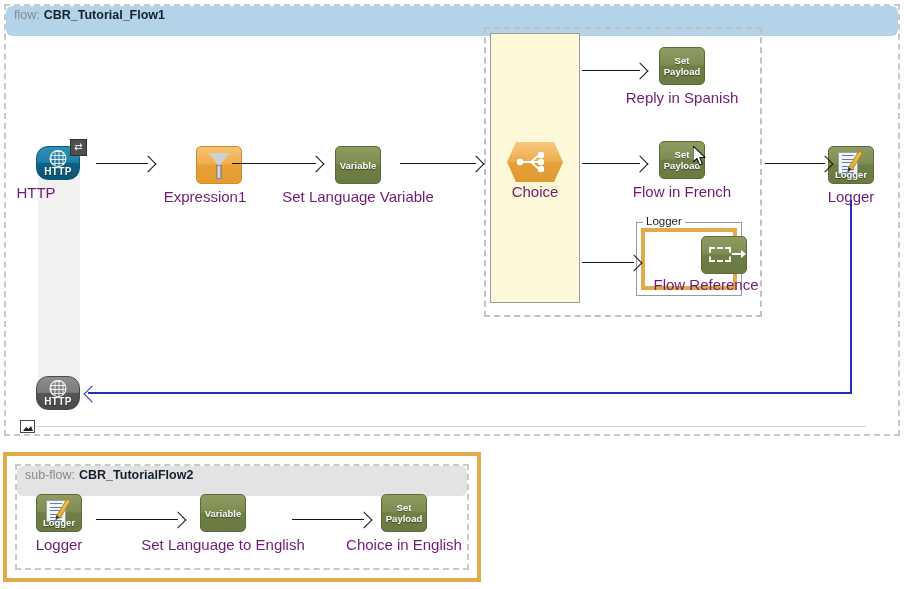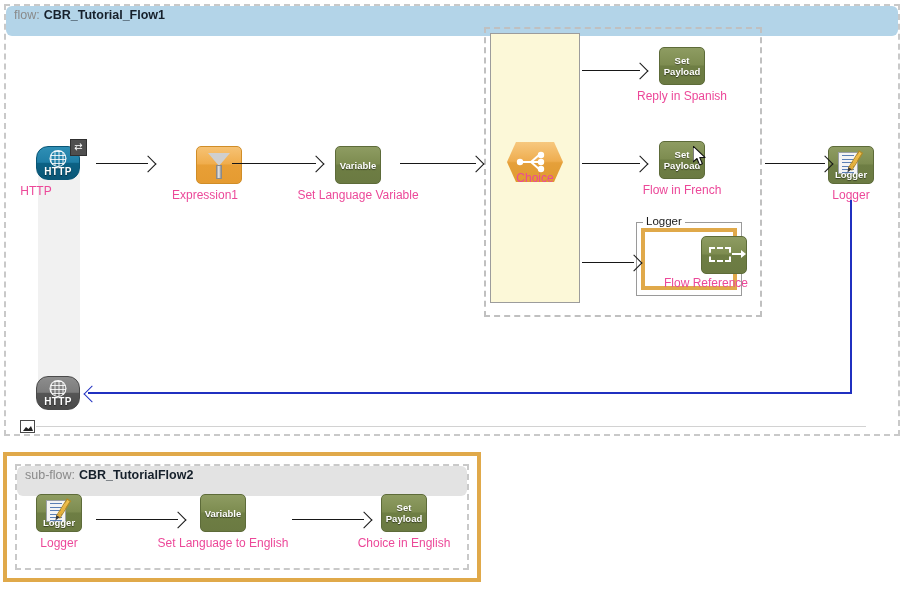--- a/index.html
+++ b/index.html
@@ -117,22 +117,22 @@
     width: 46px; height: 38px;
     border-radius: 5px;
     box-sizing: border-box;
   }
   .node .caption {
     position: absolute;
     left: 50%;
     transform: translateX(-50%);
     top: 42px;
     white-space: nowrap;
-    font-size: 12px;
-    color: #ec4899;
+    font-size: 15px;
+    color: #701a75;
   }
   .node.http-cap .caption { top: 38px; }
 
   .box.green {
     background: linear-gradient(to bottom, #8e9c62 0%, #7d8c50 47%, #6e7e44 50%, #6b7a42 100%);
     border: 1px solid #5d6b39;
   }
   .box.orange {
     background: linear-gradient(to bottom, #f6c274 0%, #f0ad4c 47%, #e89f36 50%, #e59b31 100%);
     border: 1px solid #d08d27;
@@ -399,21 +399,21 @@
       <svg class="hex-graph" viewBox="0 0 56 40" style="left:-5px;top:-1px;">
         <path d="M14 20 L24 20 L32 13" stroke="#ffffff" stroke-width="2" fill="none" stroke-linecap="round"></path>
         <path d="M24 20 L32 20" stroke="#ffffff" stroke-width="2" fill="none" stroke-linecap="round"></path>
         <path d="M24 20 L32 27" stroke="#ffffff" stroke-width="2" fill="none" stroke-linecap="round"></path>
         <circle cx="34" cy="13" r="3.2" fill="#ffffff"></circle>
         <circle cx="34" cy="20" r="3.2" fill="#ffffff"></circle>
         <circle cx="34" cy="27" r="3.2" fill="#ffffff"></circle>
         <circle cx="13" cy="20" r="3.2" fill="#ffffff"></circle>
       </svg>
     </div>
-    <div class="caption" style="top:28px;">Choice</div>
+    <div class="caption" style="top:40px;">Choice</div>
   </div>
 
   <div class="node" style="left:659px; top:47px;">
     <div class="box green">
       <span class="box-text">
         <span>Set</span><br>
         <span>Payload</span>
       </span>
     </div>
     <div class="caption">Reply in Spanish</div>

